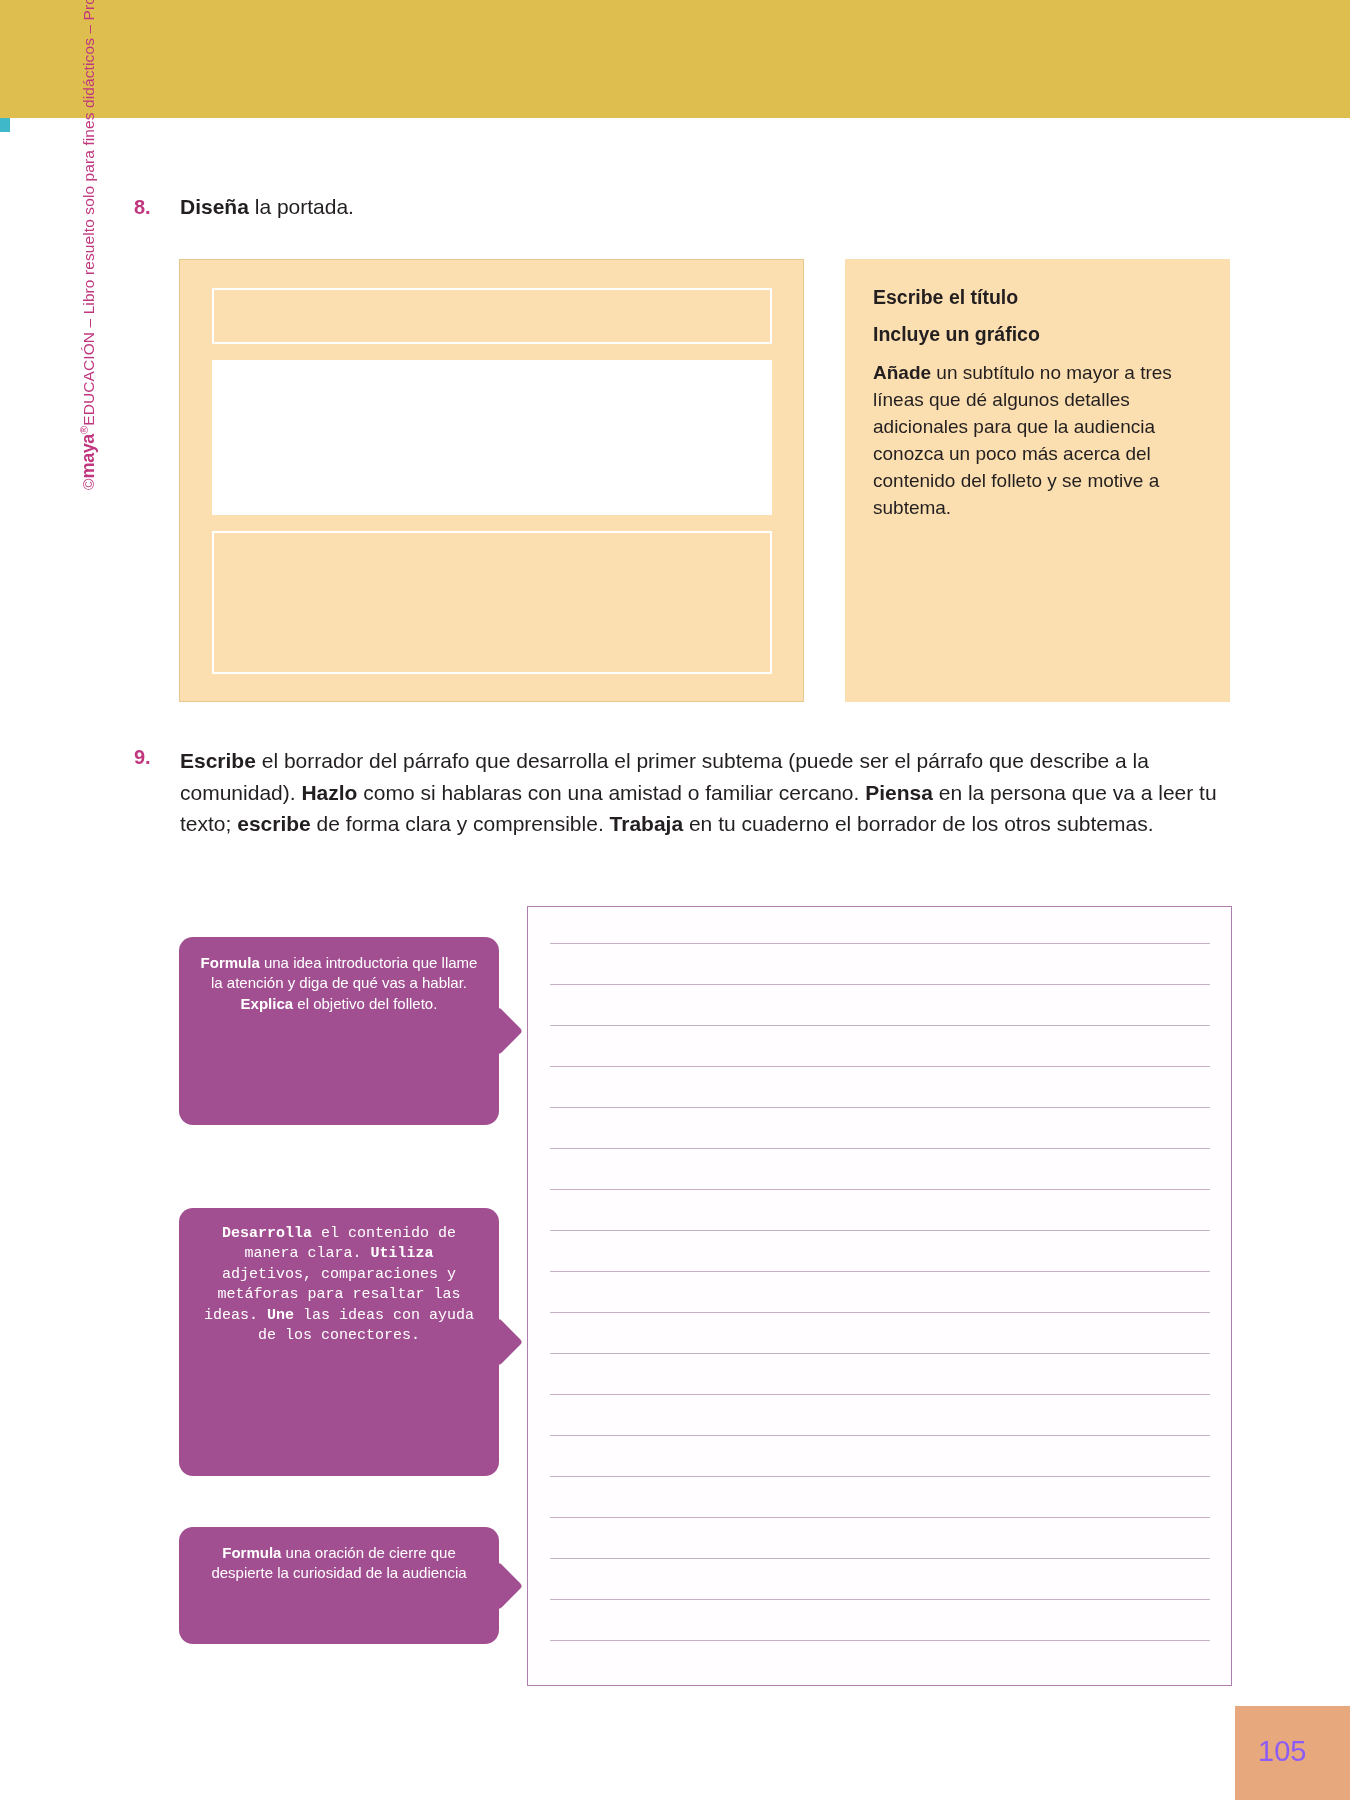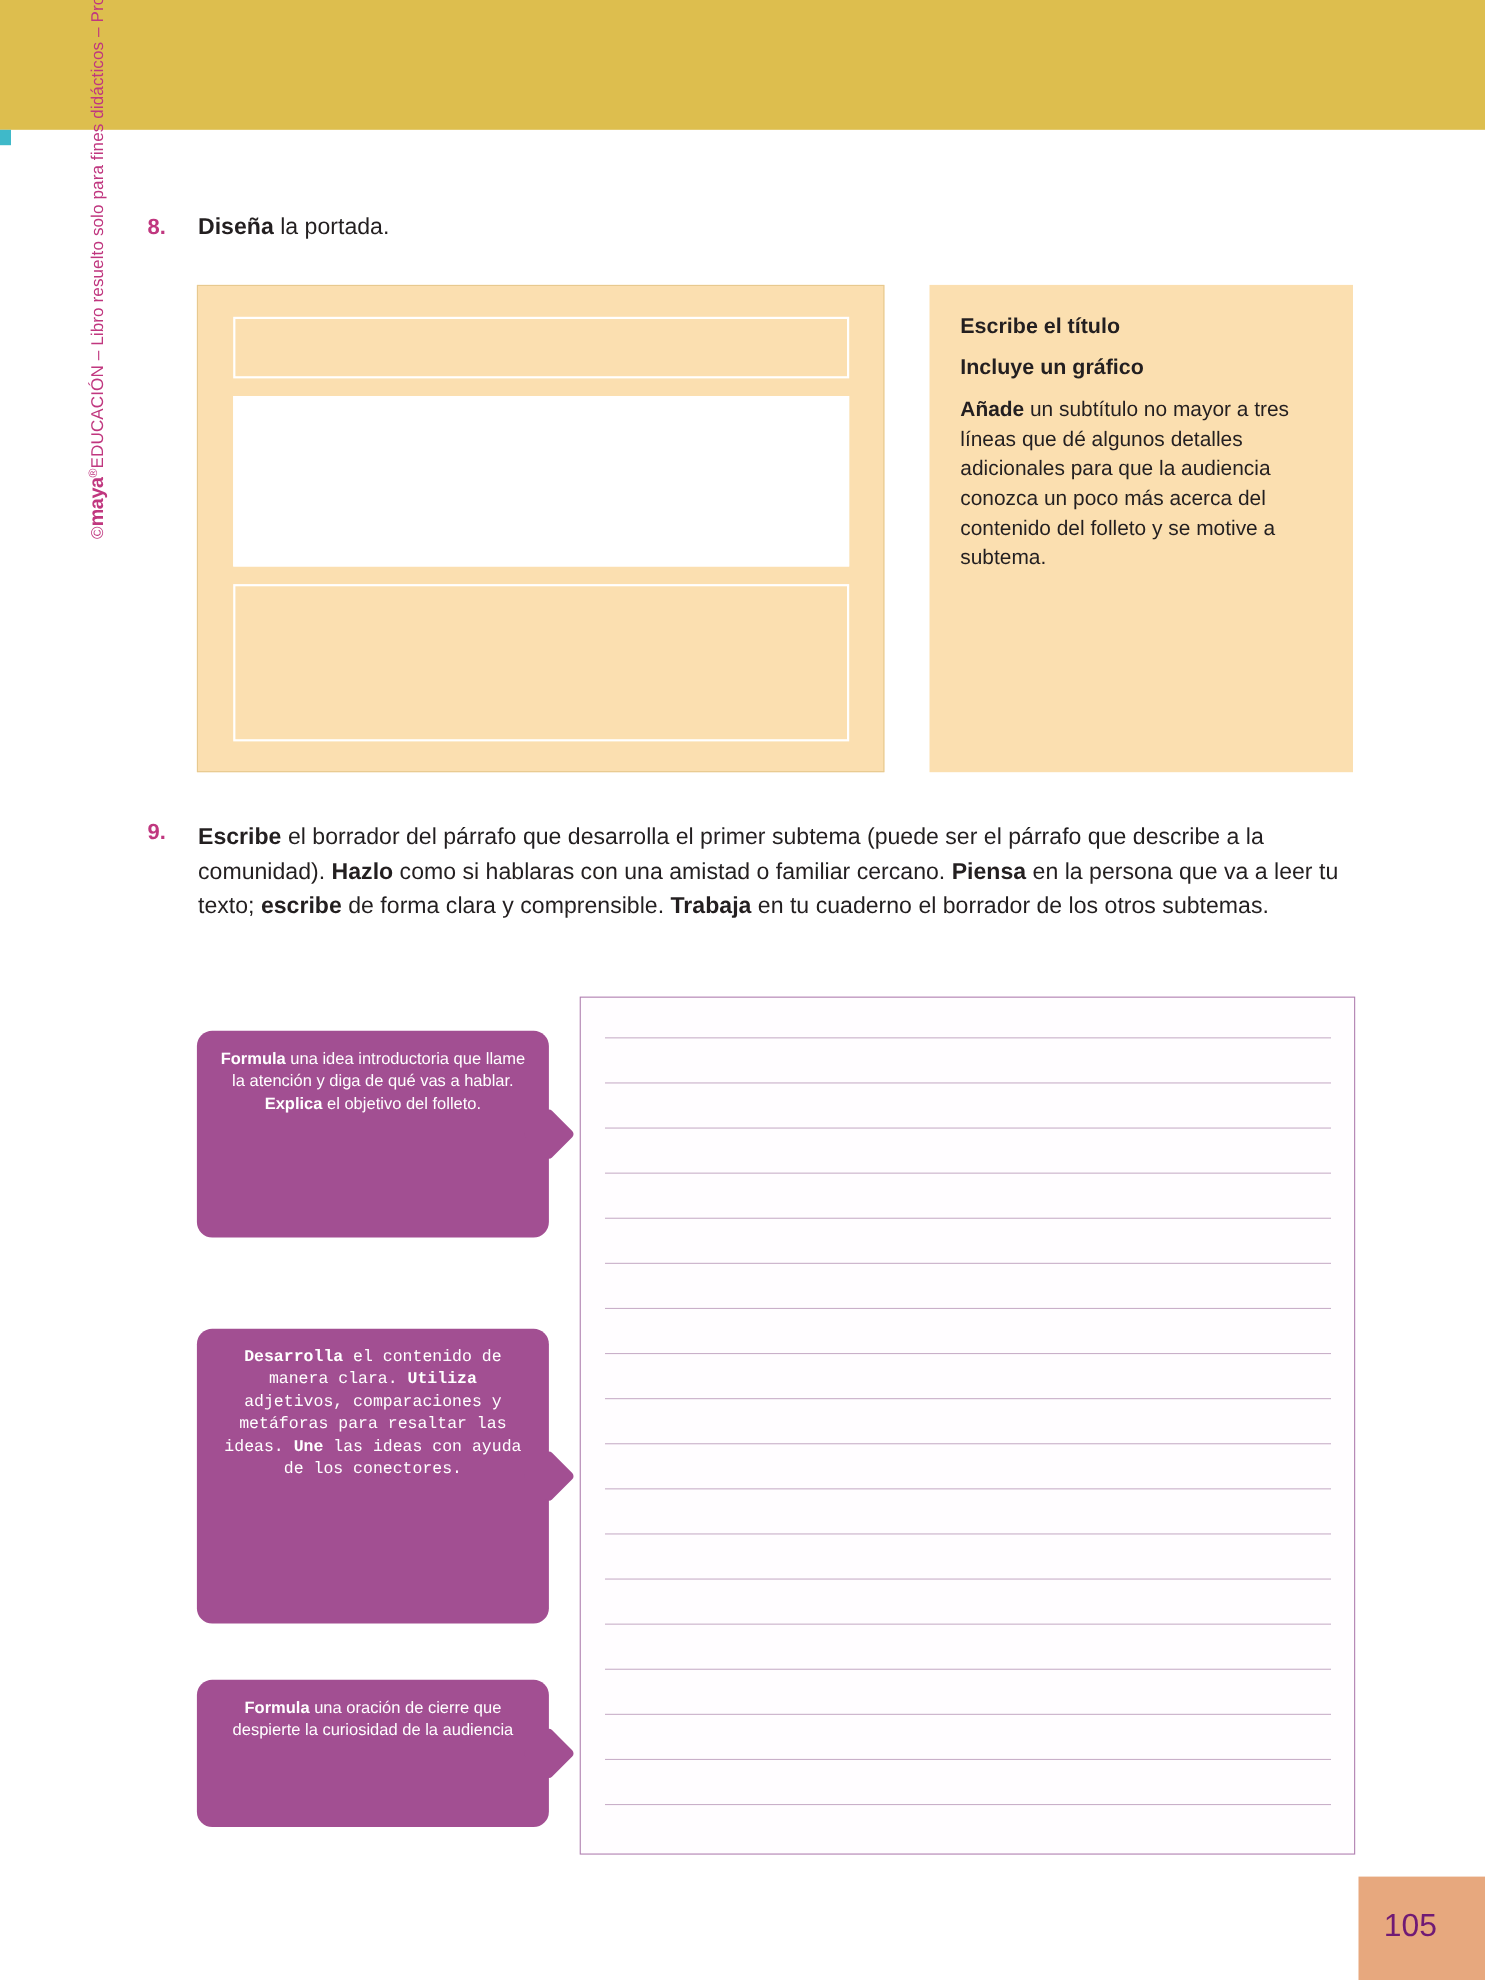--- a/index.html
+++ b/index.html
@@ -177,37 +177,37 @@
     top: 50%;
     margin-top: -17px;
     width: 34px;
     height: 34px;
     background: #a24f92;
     transform: rotate(45deg);
     border-radius: 4px;
   }
   .callout-1 { left: 179px; top: 937px; width: 320px; height: 188px; }
   .callout-2 { left: 179px; top: 1208px; width: 320px; height: 268px; font-family: Liberation Mono, monospace; }
-  .callout-3 { left: 179px; top: 1527px; width: 320px; height: 134px; }
+  .callout-3 { left: 179px; top: 1527px; width: 320px; height: 117px; }
 
   
   .page-tab {
     position: absolute;
     left: 1235px;
     top: 1706px;
     width: 115px;
     height: 94px;
     background: #e7a87e;
   }
   .page-num {
     position: absolute;
     left: 1258px;
     top: 1735px;
     font-size: 29px;
-    color: #701a75;
+    color: #8b5cf6;
     font-weight: normal;
   }
 </style>
 </head>
 <body>
 
 <div class="top-band"></div>
 <div class="top-band-tick"></div>
 
 <div class="side-credit">

